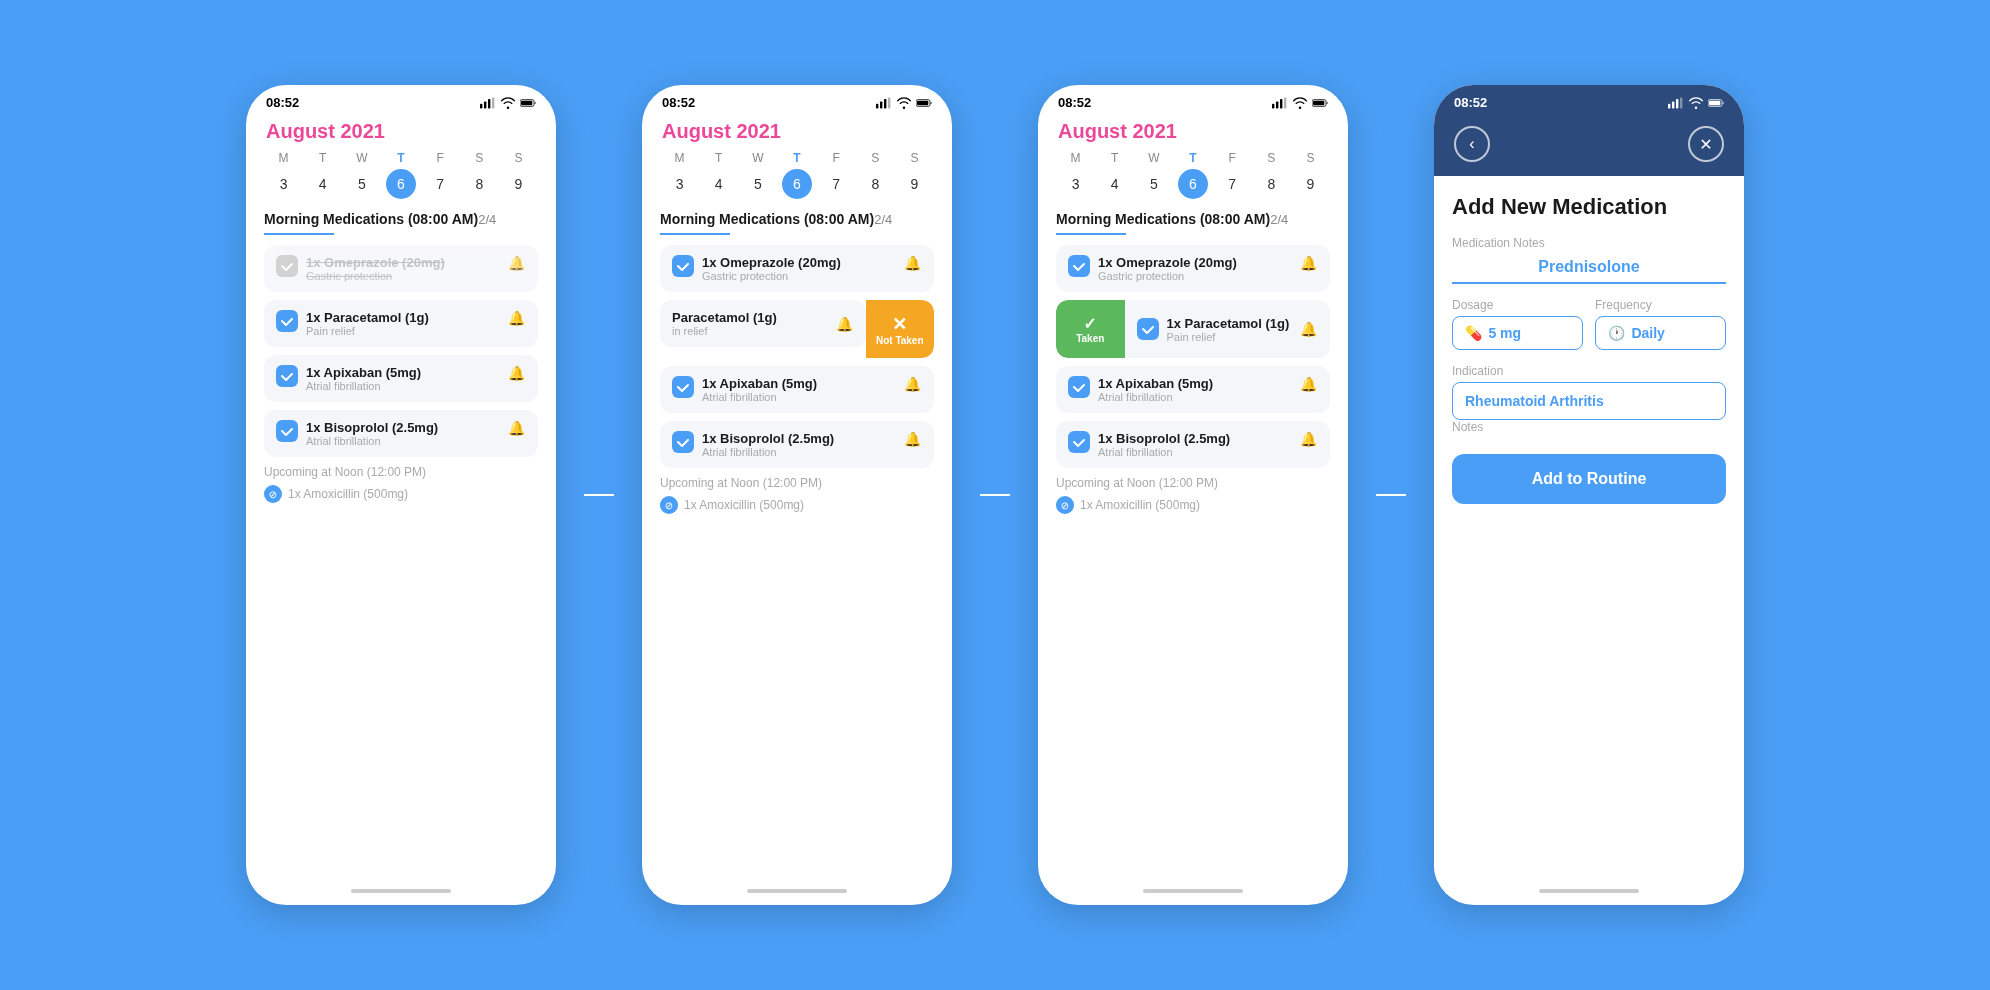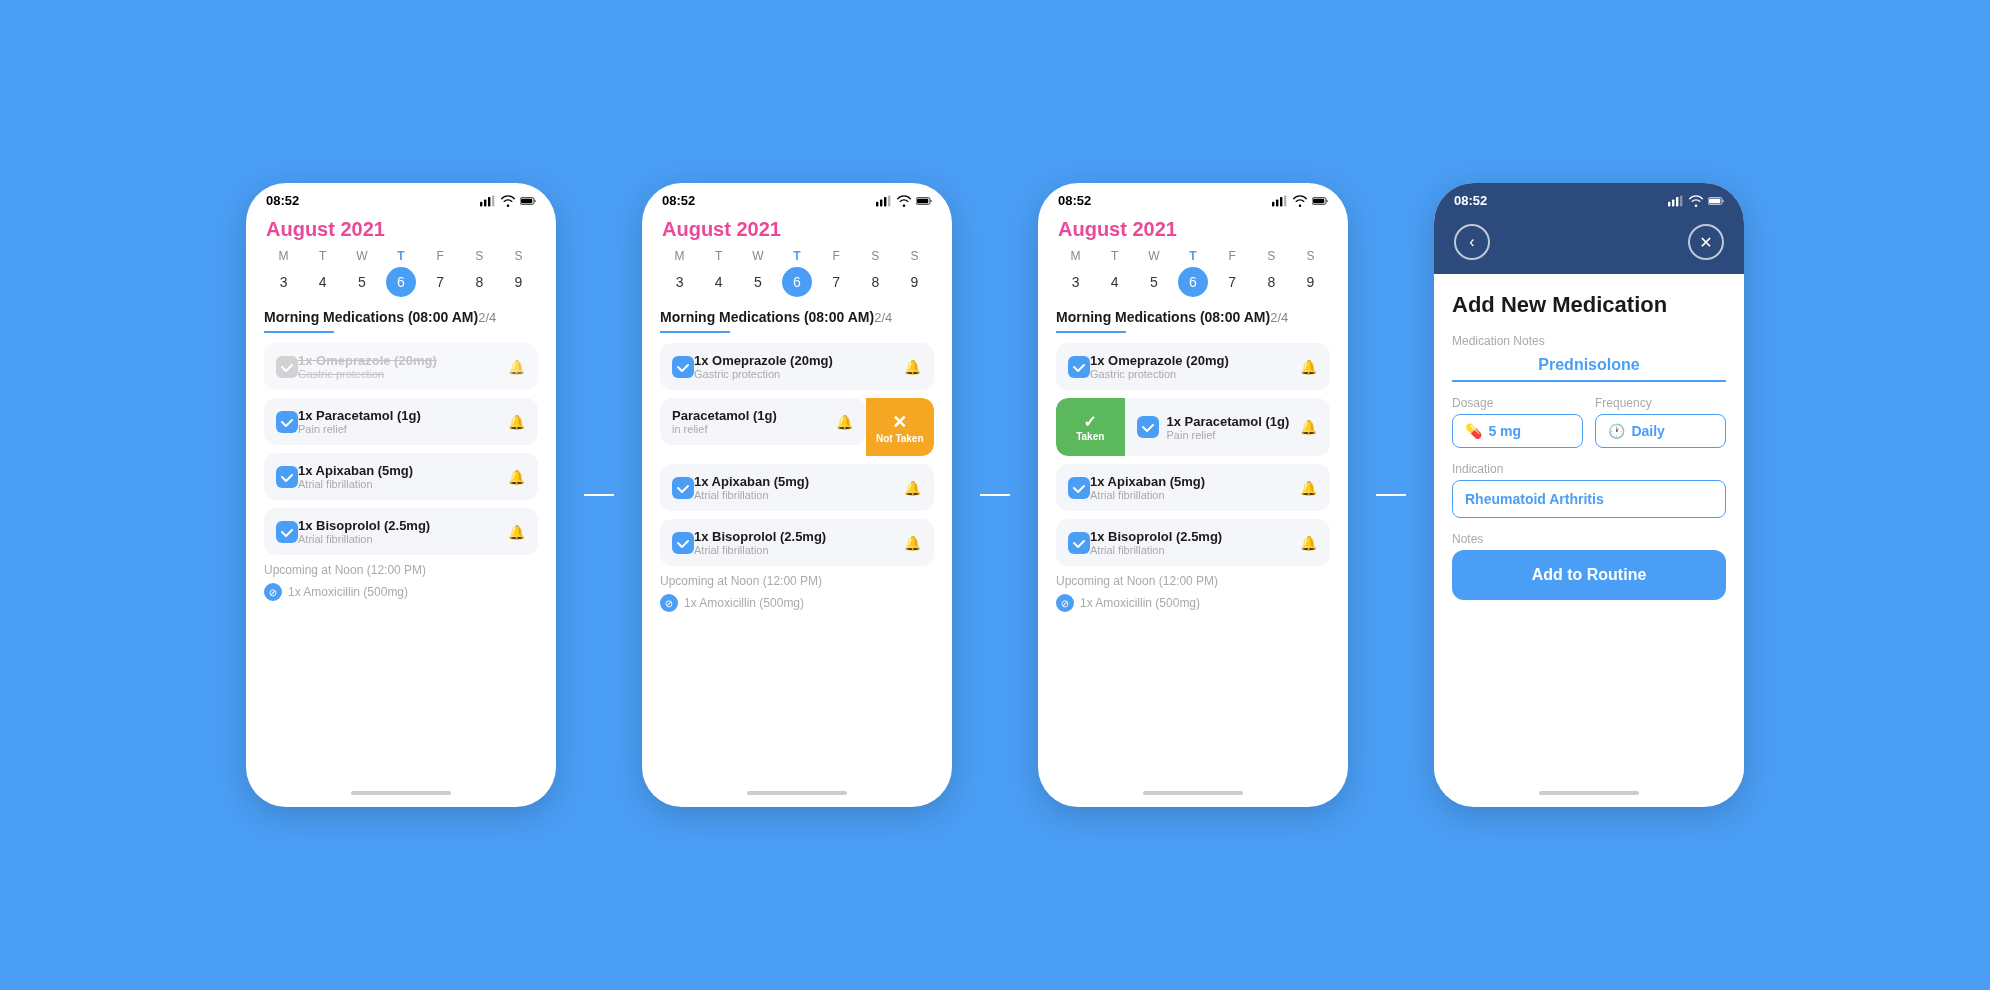--- a/index.html
+++ b/index.html
@@ -14,21 +14,21 @@
       overflow: hidden;
     }
     .phones-container {
       display: flex;
       align-items: center;
       gap: 28px;
       position: relative;
     }
     .phone {
       width: 310px;
-      height: 624px;
+      height: 820px;
       background: white;
       border-radius: 40px;
       overflow: hidden;
       box-shadow: 0 8px 32px rgba(0,0,0,0.18);
       display: flex;
       flex-direction: column;
       flex-shrink: 0;
     }
     .phone-status-bar {
       display: flex;
@@ -85,21 +85,21 @@
       background: #4A9EF5;
       width: 70px;
       margin-bottom: 10px;
     }
     .med-card {
       background: #f5f6fa;
       border-radius: 12px;
       padding: 10px 12px;
       margin-bottom: 8px;
       display: flex;
-      align-items: center;
+      gap: 8px;
       position: relative;
     }
     .check-icon {
       width: 22px;
       height: 22px;
       border-radius: 6px;
       background: #4A9EF5;
       display: flex;
       align-items: center;
       justify-content: center;
@@ -257,23 +257,22 @@
       color: #4A9EF5;
       font-weight: 600;
     }
     .form-indication-box {
       border: 1.5px solid #4A9EF5;
       border-radius: 8px;
       padding: 10px 12px;
       font-size: 14px;
       color: #4A9EF5;
       font-weight: 600;
-      margin-bottom: 14px;
-    }
-    .form-notes-label { font-size: 12px; color: #aaa; margin-bottom: 4px; }
+    }
+    .form-notes-label { font-size: 12px; color: #aaa; margin-bottom: 20px; }
     .form-notes-box {
       border: 1.5px solid #4A9EF5;
       border-radius: 8px;
       padding: 10px 12px;
       font-size: 14px;
       color: #4A9EF5;
       font-weight: 500;
       min-height: 80px;
       margin-bottom: 16px;
     }

